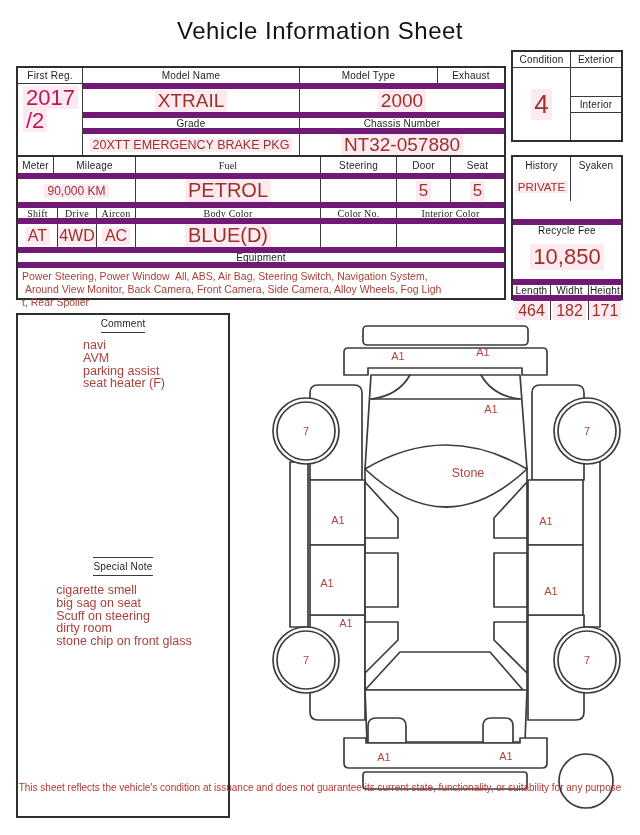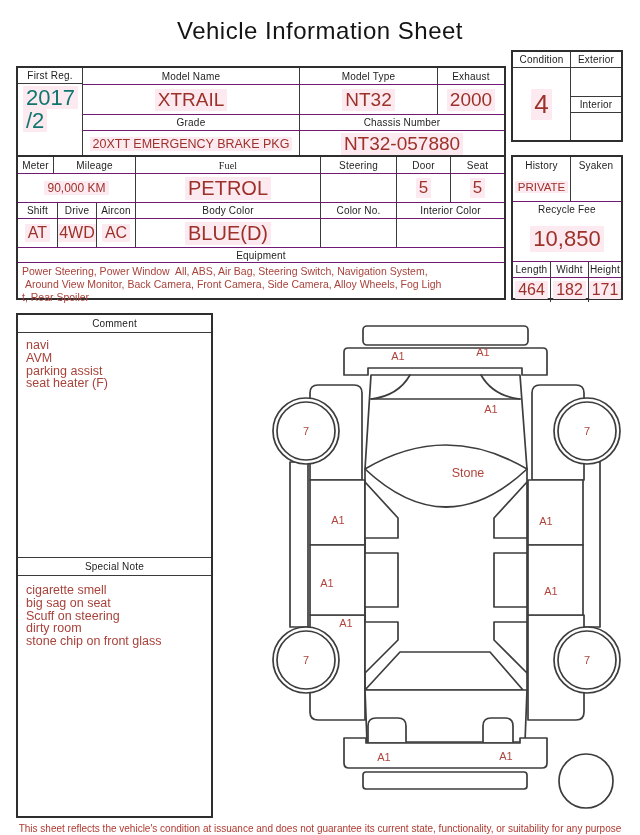--- a/index.html
+++ b/index.html
@@ -1,69 +1,66 @@
 <!DOCTYPE html>
 <html><head>
 <meta charset="utf-8">
 <style>
   html,body{margin:0;padding:0;background:#fff;}
   body{width:640px;height:835px;position:relative;font-family:"Liberation Sans",sans-serif;color:#1c1c1c;}
   .abs{position:absolute;box-sizing:border-box;}
   .box{border:2px solid #2e2e2e;background:#fff;}
-  .row{display:flex;box-sizing:border-box;border-top:1px solid #701a75;}
+  .row{display:flex;box-sizing:border-box;border-top:6px solid #701a75;}
   .row.first{border-top:none;}
   .cell{box-sizing:border-box;border-left:1px solid #3a3a3a;display:flex;align-items:center;justify-content:center;overflow:hidden;}
   .cell.nb{border-left:none;}
   .lbl{font-size:10px;color:#1d1d1d;letter-spacing:0.2px;}
   .val{color:#9c3129;}
   .hl{background:#fceaf0;padding:0 3px;border-radius:1px;}
   .big{font-size:19px;}
   .med{font-size:16px;}
   .title{width:100%;text-align:center;top:17px;font-size:24px;color:#141414;letter-spacing:0.5px;}
   .eqtext{font-size:10.5px;line-height:13px;color:#a8423a;padding:2px 3px 0 4px;white-space:pre-wrap;}
   .cmtline{font-size:12.5px;line-height:12.8px;color:#a8423a;}
-  .footer{top:823px;width:100%;text-align:center;font-size:10px;color:#b03a31;}
+  .footer{top:782px;width:100%;text-align:center;font-size:10px;color:#b03a31;}
   svg text{font-family:"Liberation Sans",sans-serif;}
   .dlabel{fill:#b0443c;font-size:11px;text-anchor:middle;}
   .dlabel.lg{font-size:12.5px;}
 </style>
 </head>
 <body>
 
 <div class="abs title">Vehicle Information Sheet</div>
 
 <div class="abs box" style="left:16px;top:58px;width:490px;height:92px;display:flex;margin-top:8px;">
   <div style="width:64px;display:flex;flex-direction:column;box-sizing:border-box;">
     <div class="cell nb" style="height:16px;border-bottom:1px solid #3a3a3a;">
         <span class="lbl">First Reg.</span>
       </div>
-    <div style="flex:1;padding:2px 0 0 5px;color:#0f766e;font-size:22px;line-height:23px;">
+    <div style="flex:1;padding:2px 0 0 5px;color:#be185d;font-size:22px;line-height:23px;">
       <div class="hl" style="display:inline-block;">2017</div><br>
       <div class="hl" style="display:inline-block;">/2</div>
     </div>
   </div>
   <div style="flex:1;display:flex;flex-direction:column;border-left:1px solid #3a3a3a;">
     <div class="row first" style="height:16px;">
       <div class="cell nb" style="width:216px;">
           <span class="lbl">Model Name</span>
         </div>
       <div class="cell" style="width:138px;">
           <span class="lbl">Model Type</span>
         </div>
       <div class="cell" style="flex:1;">
           <span class="lbl">Exhaust</span>
         </div>
     </div>
     <div class="row" style="height:30px;">
       <div class="cell nb" style="width:216px;">
           <span class="val big hl">XTRAIL</span>
         </div>
-      <div class="cell" style="width:138px;">
-          <span class="val big hl">NT32</span>
-        </div>
       <div class="cell" style="flex:1;">
           <span class="val big hl">2000</span>
         </div>
     </div>
     <div class="row" style="height:16px;">
       <div class="cell nb" style="width:216px;">
           <span class="lbl">Grade</span>
         </div>
       <div class="cell" style="flex:1;">
           <span class="lbl">Chassis Number</span>
@@ -136,21 +133,21 @@
     <div class="cell" style="width:76px;">
         <span class="val"></span>
       </div>
     <div class="cell" style="width:54px;">
         <span class="val hl" style="font-size:17px;">5</span>
       </div>
     <div class="cell" style="flex:1;">
         <span class="val hl" style="font-size:17px;">5</span>
       </div>
   </div>
-  <div class="row" style="height:16px;">
+  <div class="row" style="height:16px;font-family:Liberation Serif, serif;">
     <div class="cell nb" style="width:39px;">
         <span class="lbl">Shift</span>
       </div>
     <div class="cell" style="width:39px;">
         <span class="lbl">Drive</span>
       </div>
     <div class="cell" style="width:39px;">
         <span class="lbl">Aircon</span>
       </div>
     <div class="cell" style="width:185px;">
@@ -201,21 +198,21 @@
       </div>
   </div>
   <div class="row" style="height:28px;border-top:none;">
     <div class="cell nb" style="width:57px;">
         <span class="val hl" style="font-size:11.5px;">PRIVATE</span>
       </div>
     <div class="cell" style="flex:1;">
         <span class="val"></span>
       </div>
   </div>
-  <div class="row" style="height:16px;align-items:center;justify-content:center;">
+  <div class="row" style="height:16px;align-items:center;justify-content:center;margin-top:18px;">
     <span class="lbl">Recycle Fee</span>
   </div>
   <div class="row" style="height:44px;border-top:none;align-items:center;justify-content:center;">
     <span class="val hl" style="font-size:22px;">10,850</span>
   </div>
   <div class="row" style="height:16px;">
     <div class="cell nb" style="width:37px;">
         <span class="lbl">Length</span>
       </div>
     <div class="cell" style="width:38px;">
@@ -231,21 +228,21 @@
       </div>
     <div class="cell" style="width:38px;">
         <span class="val hl med">182</span>
       </div>
     <div class="cell" style="flex:1;">
         <span class="val hl med">171</span>
       </div>
   </div>
 </div>
 
-<div class="abs box" style="left:16px;top:313px;width:197px;height:505px;display:flex;flex-direction:column;">
+<div class="abs box" style="left:16px;top:313px;width:214px;height:505px;display:flex;flex-direction:column;align-items:center;">
   <div style="height:17px;border-bottom:1px solid #3a3a3a;display:flex;align-items:center;justify-content:center;">
     <span class="lbl">Comment</span>
   </div>
   <div style="height:218px;padding:6px 6px 0 8px;">
     <div class="cmtline">navi</div>
     <div class="cmtline">AVM</div>
     <div class="cmtline">parking assist</div>
     <div class="cmtline">seat heater (F)</div>
   </div>
   <div style="height:17px;border-top:1px solid #3a3a3a;border-bottom:1px solid #3a3a3a;display:flex;align-items:center;justify-content:center;">

